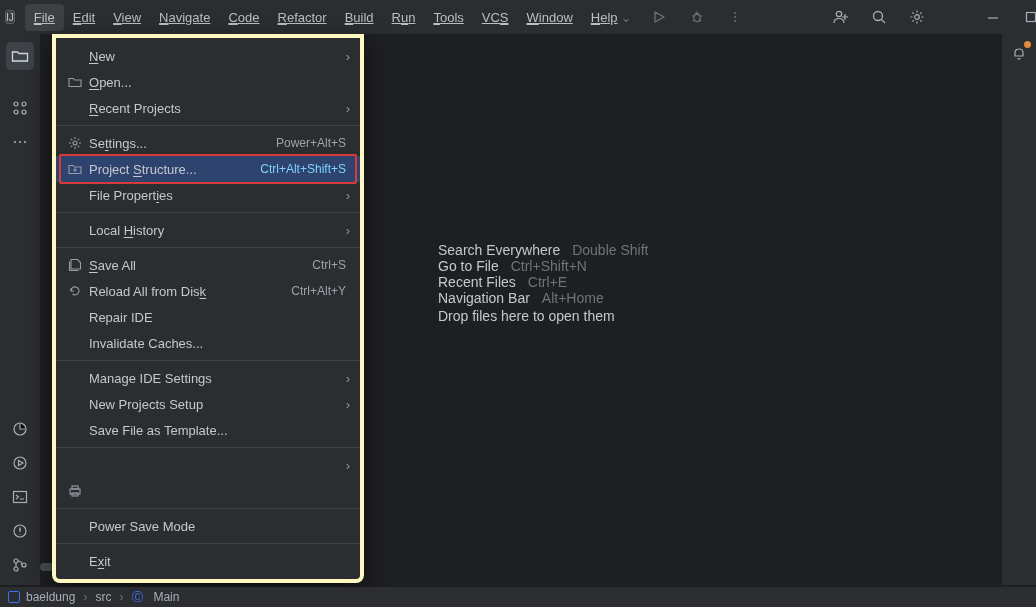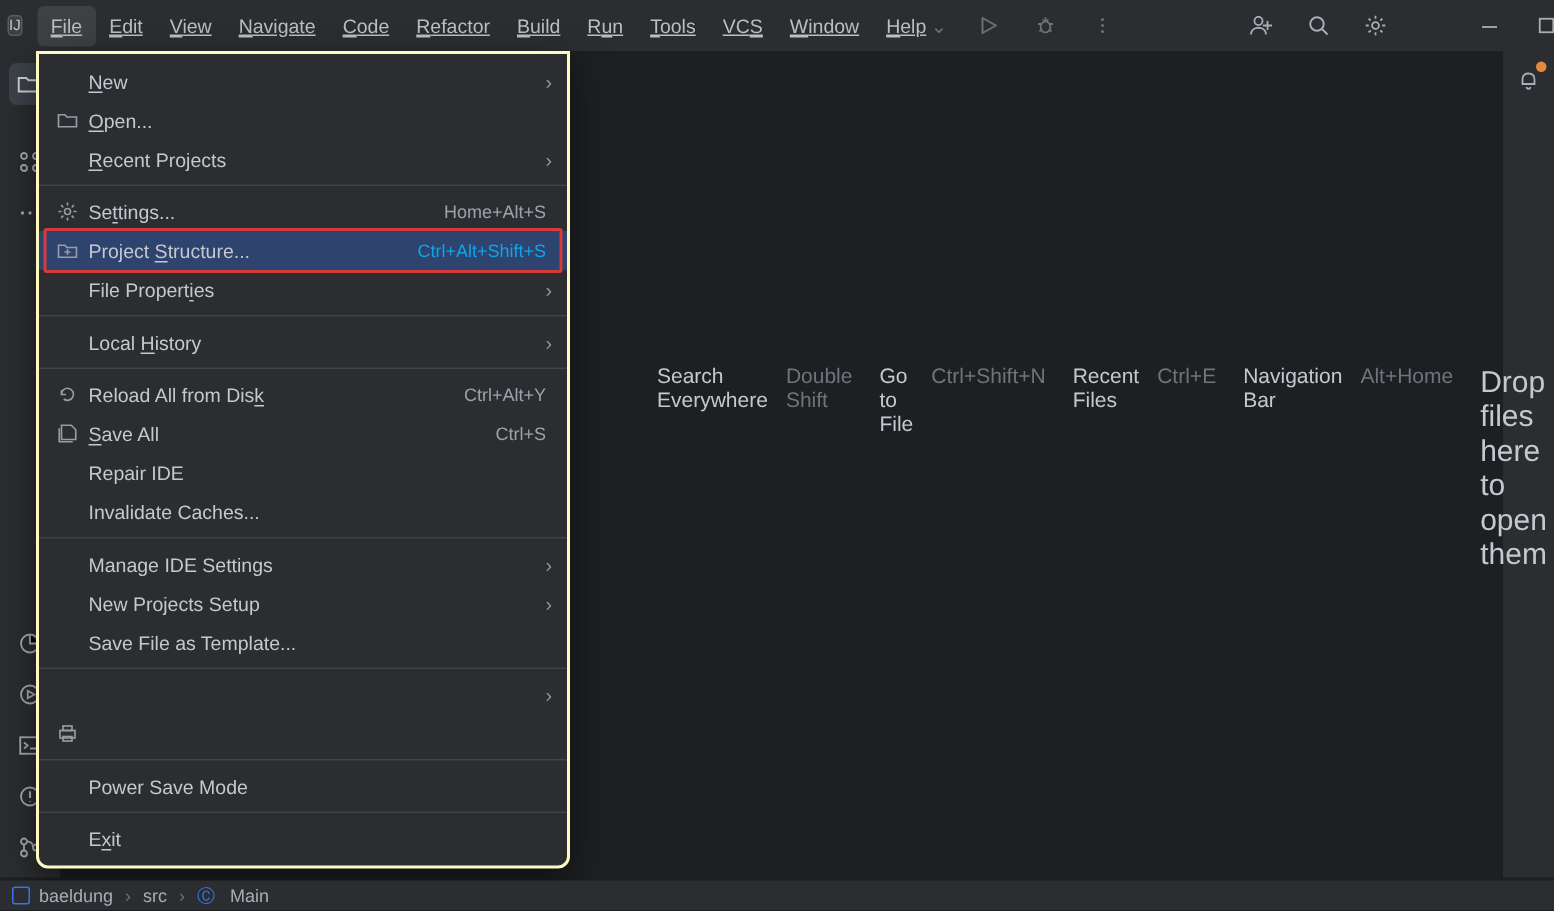--- a/index.html
+++ b/index.html
@@ -14,37 +14,37 @@
   .icbtn { width:20px; height:20px; display:flex; align-items:center; justify-content:center; color:#a9adb7; }
   .icbtn.dim { color:#6e7076; }
   .left-tool { position:absolute; left:0; top:34px; bottom:22px; width:40px; background:#2b2d30; display:flex; flex-direction:column; align-items:center; padding-top:8px; }
   .left-tool .tbtn { width:28px; height:28px; display:flex; align-items:center; justify-content:center; border-radius:5px; margin-bottom:6px; color:#a9adb7; }
   .left-tool .tbtn.active { background:#3e4349; color:#cfd6de; }
   .left-tool .spacer { flex:1; }
   .right-tool { position:absolute; right:0; top:34px; bottom:22px; width:34px; background:#2b2d30; display:flex; flex-direction:column; align-items:center; padding-top:8px; }
   .right-tool .bellwrap { position:relative; width:22px; height:22px; color:#a9adb7; display:flex; align-items:center; justify-content:center;}
   .right-tool .bellwrap::after { content:""; position:absolute; top:-1px; right:-1px; width:7px; height:7px; border-radius:50%; background:#e28a3d; }
   .editor { position:absolute; left:40px; right:34px; top:34px; bottom:22px; background:#1e1f22; }
-  .center { position:absolute; left:398px; top:208px; display:flex; gap:18px; }
+  .center { position:absolute; left:398px; top:208px; display:flex; flex-direction:column; }
   .row { display:flex; gap:12px; align-items:baseline; font-size:14px; }
   .row .lab { color:#c5c8ce; }
   .row .short { color:#6f737a; }
-  .drop { margin-top:2px; font-size:20px; color:#c5c8ce; }
+  .drop { margin-top:2px; font-size:14px; color:#c5c8ce; }
   .statusbar { position:absolute; left:0; right:0; bottom:0; height:20px; background:#2b2d30; display:flex; align-items:center; padding:0 8px; gap:6px; font-size:12px; color:#a9adb7; }
   .statusbar .sq { width:12px; height:12px; border:1.2px solid #3574f0; border-radius:2px; }
   .statusbar .chev { color:#6f737a; margin:0 2px;}
   .statusbar .jav { color:#3574f0; margin-right:4px; }
-  .dropdown { position:absolute; left:24px; top:34px; width:356px; background:#2b2d30; border:2px solid #fef9c3; border-radius:0 0 8px 8px; box-shadow:0 8px 24px rgba(0,0,0,0.5); padding:5px 0; }
+  .dropdown { position:absolute; left:52px; top:34px; width:312px; background:#2b2d30; border:4px solid #fef9c3; border-radius:0 0 8px 8px; box-shadow:0 8px 24px rgba(0,0,0,0.5); padding:5px 0; }
   .ditem { display:flex; align-items:center; height:26px; padding:0 12px 0 33px; position:relative; color:#c5c8ce; }
   .ditem .ico { position:absolute; left:11px; width:16px; height:16px; display:flex; align-items:center; justify-content:center; color:#989ca4;}
   .ditem .lab { flex:1; }
   .ditem .sub { position:absolute; right:10px; color:#93969e;}
   .ditem .shc { position:absolute; right:14px; color:#9ea2ab; font-size:12px;}
   .ditem.selected { background:#2e436e; }
-  .ditem.selected .shc { color:#0ea5e9; }
+  .ditem.selected .shc { color:#7dd3fc; }
   .ditem.selected::before { content:""; position:absolute; inset:-2px 3px; border:2px solid #d63b3b; border-radius:2px; pointer-events:none;}
   .dsep { height:1px; background:#414347; margin:4px 0; }
   .proj-scroll { position:absolute; left:40px; top:563px; width:155px; height:8px; background:#4b4e53; border-radius:4px; }
   svg { display:block; }
 </style>
 </head>
 <body>
 
 <div class="menubar">
   <div class="logo">IJ</div>
@@ -224,21 +224,21 @@
     </div>
     <div class="dsep"></div>
     <div class="ditem">
       <span class="ico">
         <svg width="14" height="14" viewBox="0 0 14 14">
           <circle cx="7" cy="7" r="2" fill="none" stroke="currentColor" stroke-width="1.1"></circle>
           <path d="M7 1 V3 M7 11 V13 M1 7 H3 M11 7 H13 M2.8 2.8 L4.2 4.2 M9.8 9.8 L11.2 11.2 M11.2 2.8 L9.8 4.2 M4.2 9.8 L2.8 11.2" stroke="currentColor" stroke-width="1.1"></path>
         </svg>
       </span>
       <span class="lab">Se<span class="mn">t</span>tings...</span>
-      <span class="shc">Home+Alt+S</span>
+      <span class="shc">Power+Alt+S</span>
     </div>
     <div class="ditem selected">
       <span class="ico">
         <svg width="14" height="12" viewBox="0 0 14 12">
           <path d="M1 2.5 V10.5 H13 V4 H6.5 L5.3 2.5 Z" fill="none" stroke="currentColor" stroke-width="1.1"></path>
           <path d="M5 7 H9 M7 5 V9" stroke="currentColor" stroke-width="1"></path>
         </svg>
       </span>
       <span class="lab">Project <span class="mn">S</span>tructure...</span>
       <span class="shc">Ctrl+Alt+Shift+S</span>
@@ -249,36 +249,36 @@
     </div>
     <div class="dsep"></div>
     <div class="ditem">
       <span class="lab">Local <span class="mn">H</span>istory</span>
       <span class="sub">›</span>
     </div>
     <div class="dsep"></div>
     <div class="ditem">
       <span class="ico">
         <svg width="14" height="14" viewBox="0 0 14 14">
+          <path d="M3 1.5 H9.5 L12.5 4.5 V11 H3 Z" fill="none" stroke="currentColor" stroke-width="1.1"></path>
+          <path d="M1.5 3.5 V12.5 H10.5" fill="none" stroke="currentColor" stroke-width="1.1"></path>
+        </svg>
+      </span>
+      <span class="lab"><span class="mn">S</span>ave All</span>
+      <span class="shc">Ctrl+S</span>
+    </div>
+    <div class="ditem">
+      <span class="ico">
+        <svg width="14" height="14" viewBox="0 0 14 14">
           <path d="M3 7 A4 4 0 1 1 4.5 10" fill="none" stroke="currentColor" stroke-width="1.1"></path>
           <path d="M3 4 V7 H6" fill="none" stroke="currentColor" stroke-width="1.1"></path>
         </svg>
       </span>
       <span class="lab">Reload All from Dis<span class="mn">k</span></span>
       <span class="shc">Ctrl+Alt+Y</span>
-    </div>
-    <div class="ditem">
-      <span class="ico">
-        <svg width="14" height="14" viewBox="0 0 14 14">
-          <path d="M3 1.5 H9.5 L12.5 4.5 V11 H3 Z" fill="none" stroke="currentColor" stroke-width="1.1"></path>
-          <path d="M1.5 3.5 V12.5 H10.5" fill="none" stroke="currentColor" stroke-width="1.1"></path>
-        </svg>
-      </span>
-      <span class="lab"><span class="mn">S</span>ave All</span>
-      <span class="shc">Ctrl+S</span>
     </div>
     <div class="ditem">
       <span class="lab">Repair IDE</span>
     </div>
     <div class="ditem">
       <span class="lab">Invalidate Caches...</span>
     </div>
     <div class="dsep"></div>
     <div class="ditem">
       <span class="lab">Manage IDE Settings</span>

